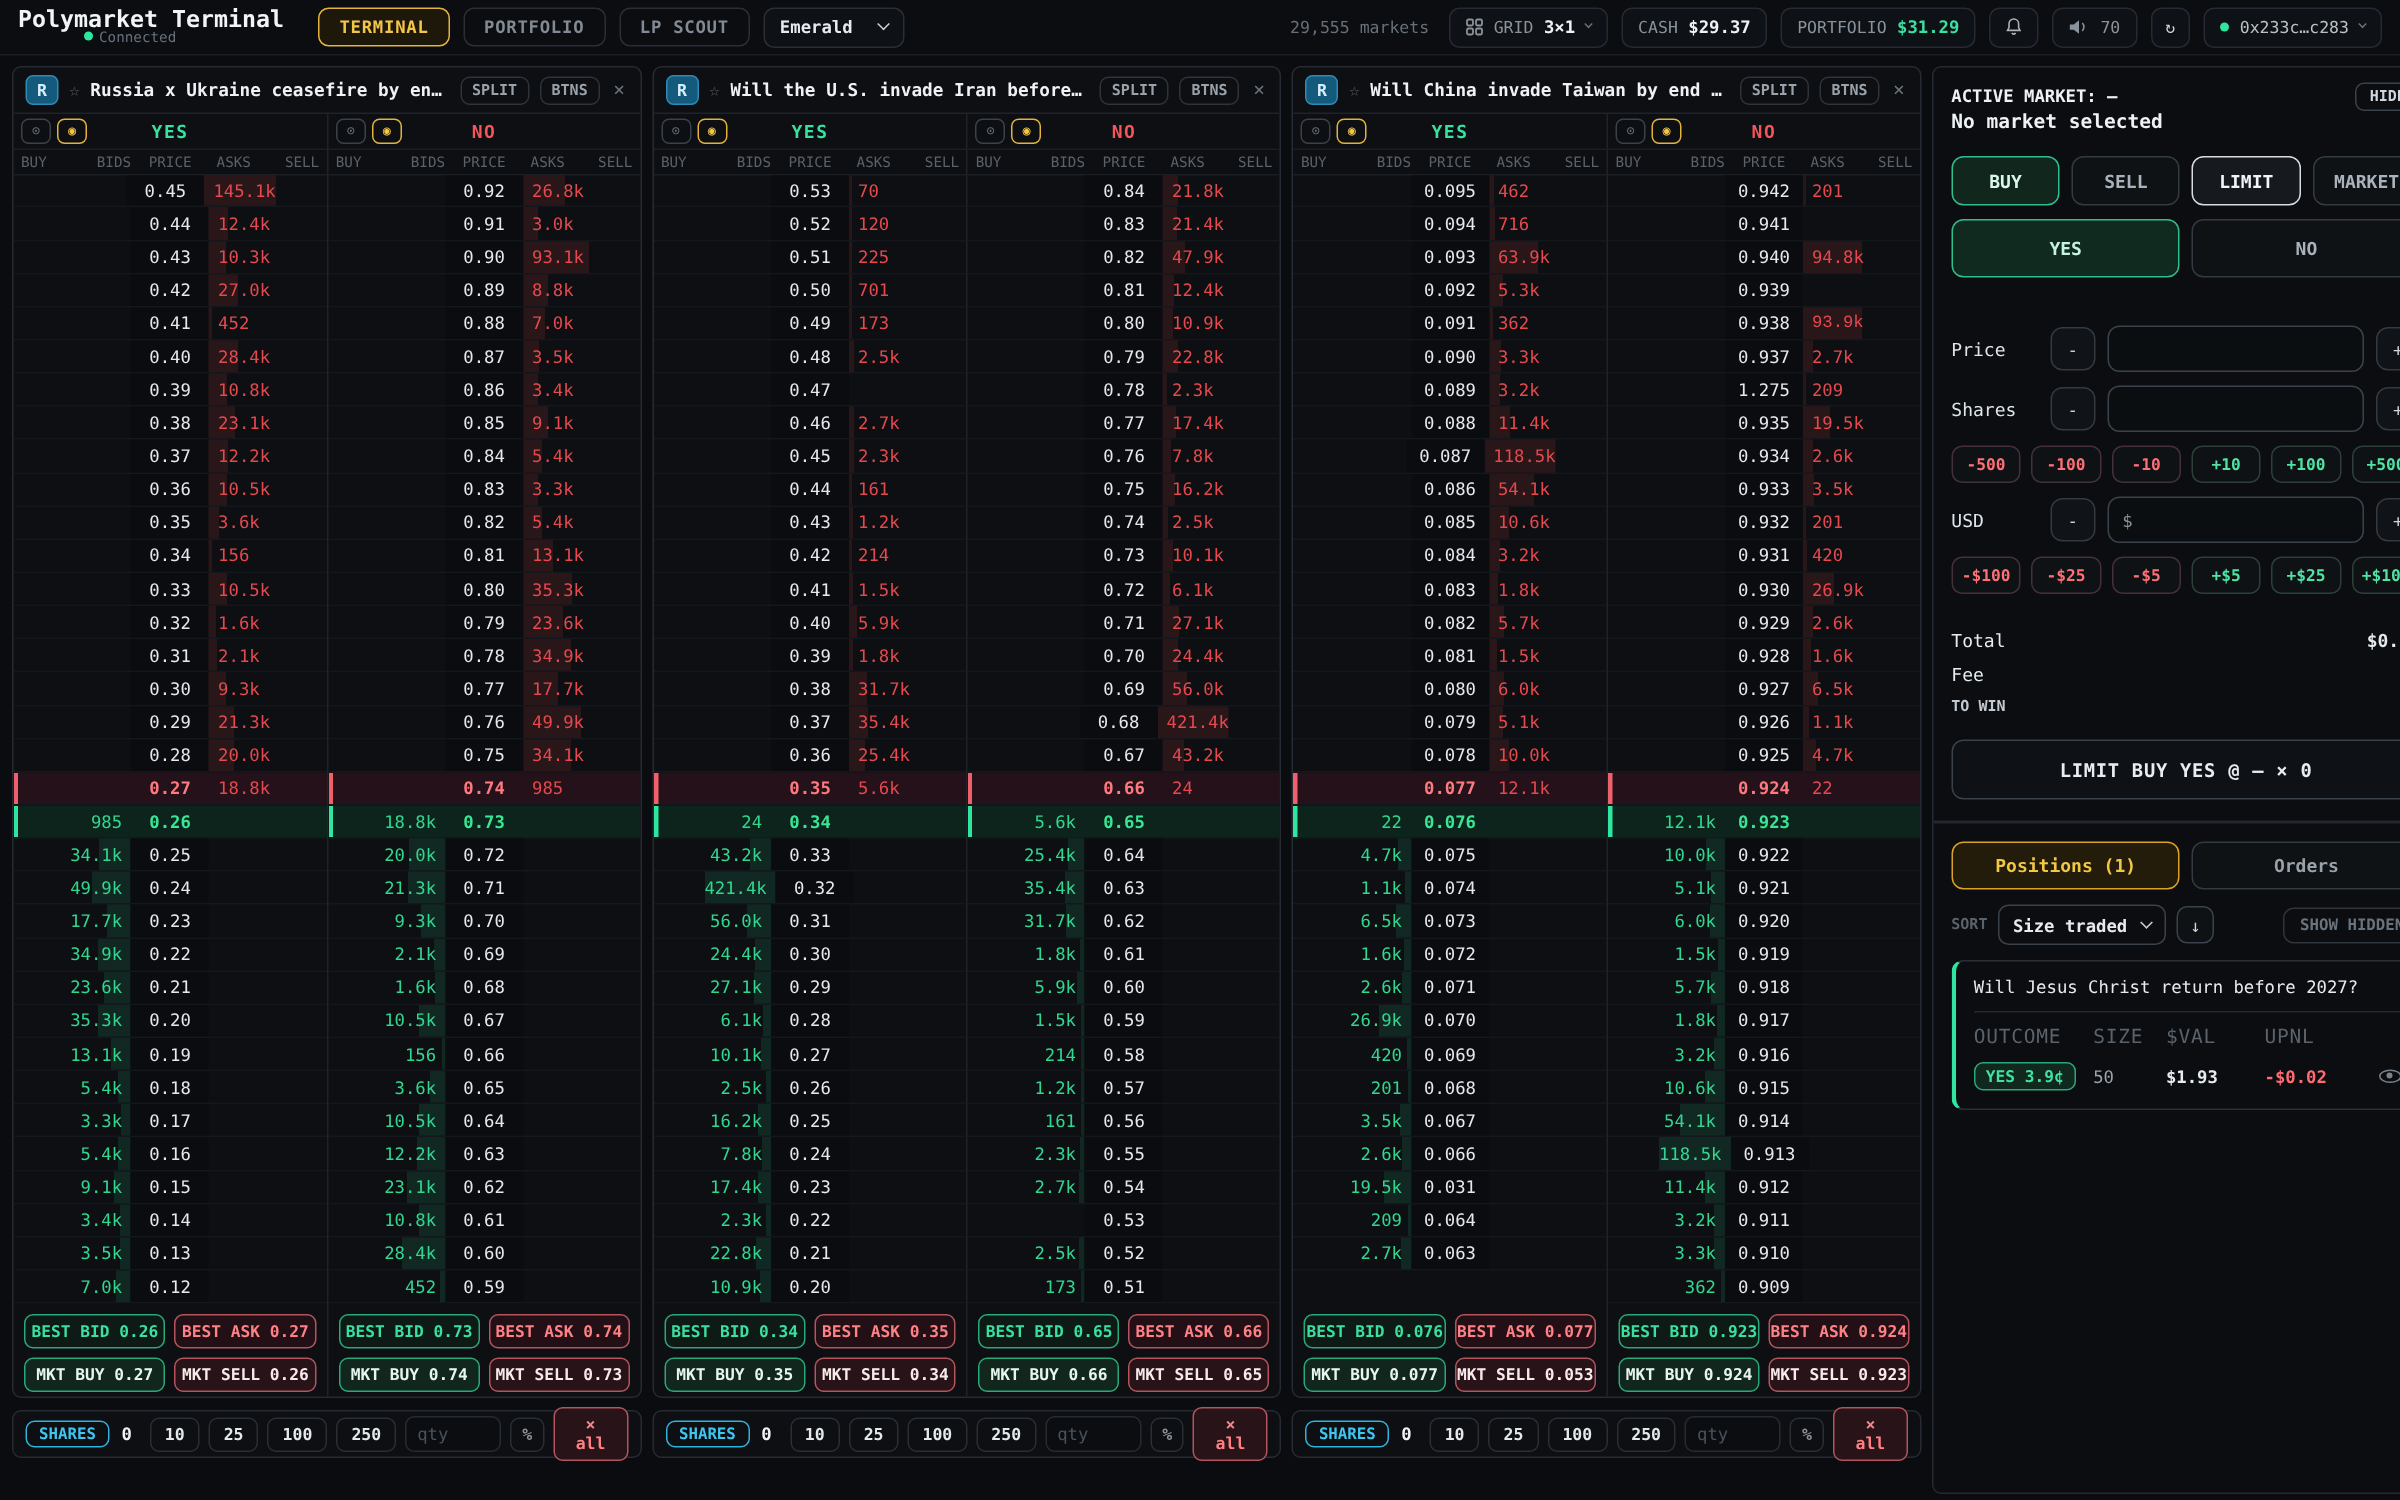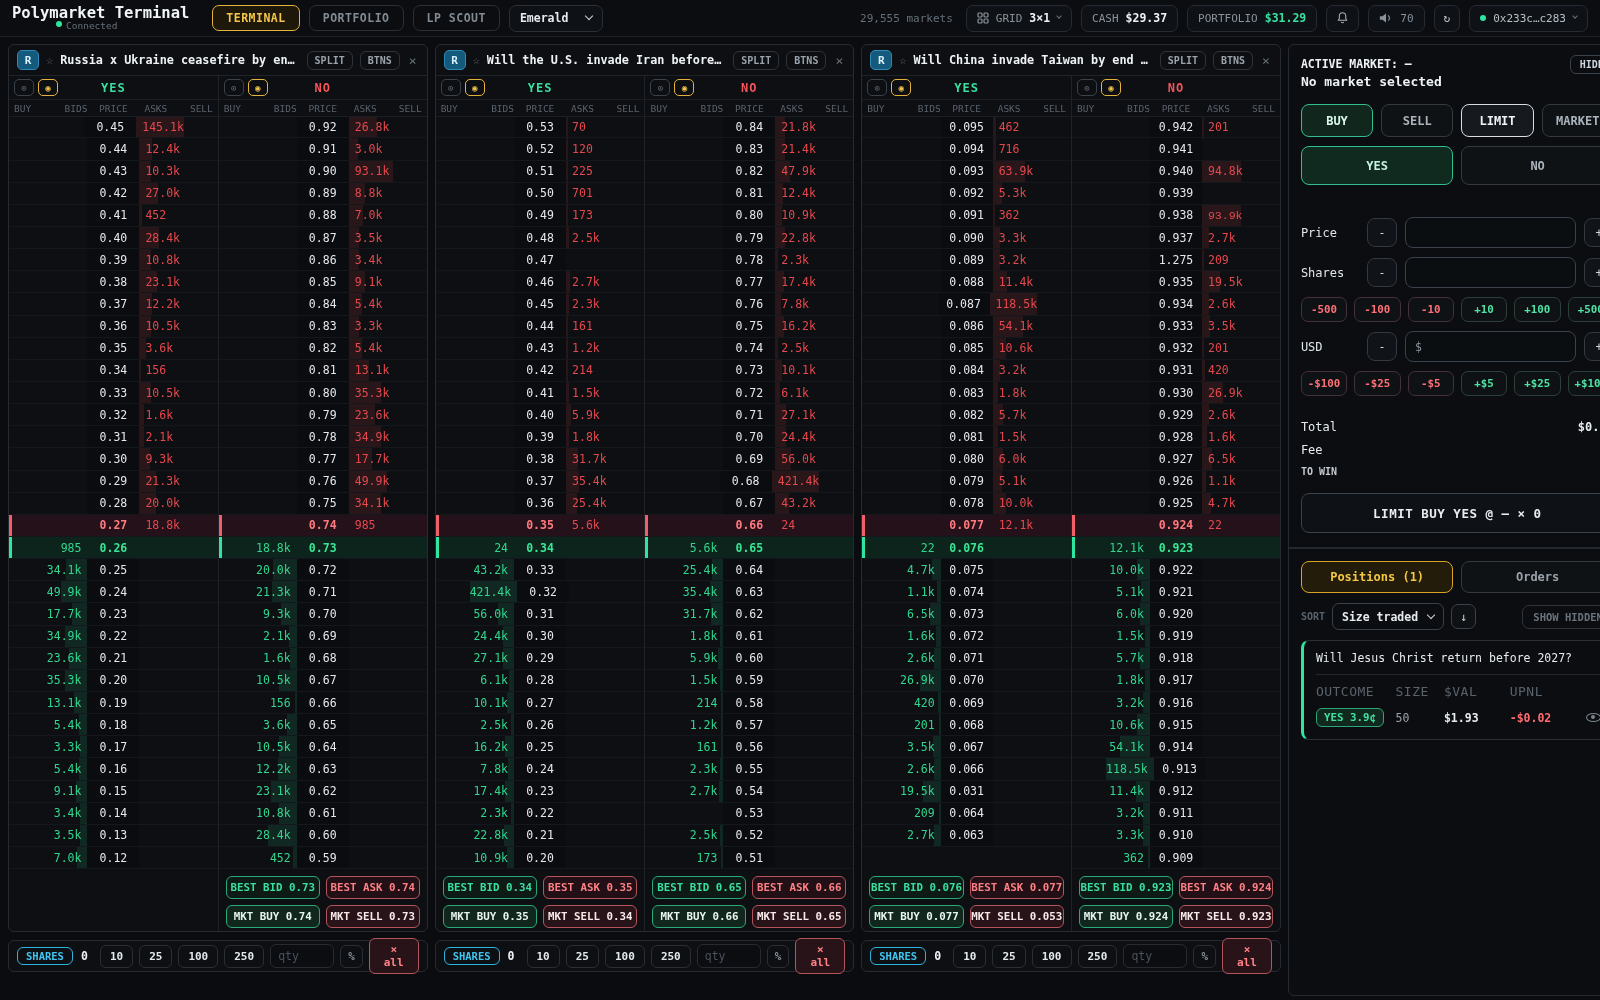--- a/index.html
+++ b/index.html
@@ -493,20 +493,26 @@
                   </div>
                   <div class="row">
                     <span class="c buy"></span>
                     <span class="c bidv" style="background: linear-gradient(to left, rgba(48, 214, 143, 0.12) 21.9642%, transparent 21.9642%);">7.0k</span>
                     <span class="c price">0.12</span>
                     <span class="c askv"></span>
                     <span class="c sell"></span>
                   </div>
                 </div>
               </div>
+              <div class="bfoot">
+                <div class="fbadge fb-bid">BEST BID 0.26</div>
+                <div class="fbadge fb-ask">BEST ASK 0.27</div>
+                <div class="fbadge fb-buy">MKT BUY 0.27</div>
+                <div class="fbadge fb-sell">MKT SELL 0.26</div>
+              </div>
             </div>
             <div class="book">
               <div class="booktop">
                 <span class="bicons">
                   <span class="bico">⊙</span>
                   <span class="bico yellow">◉</span>
                 </span>
                 <span class="blabel no">NO</span>
               </div>
               <div class="colhead">

